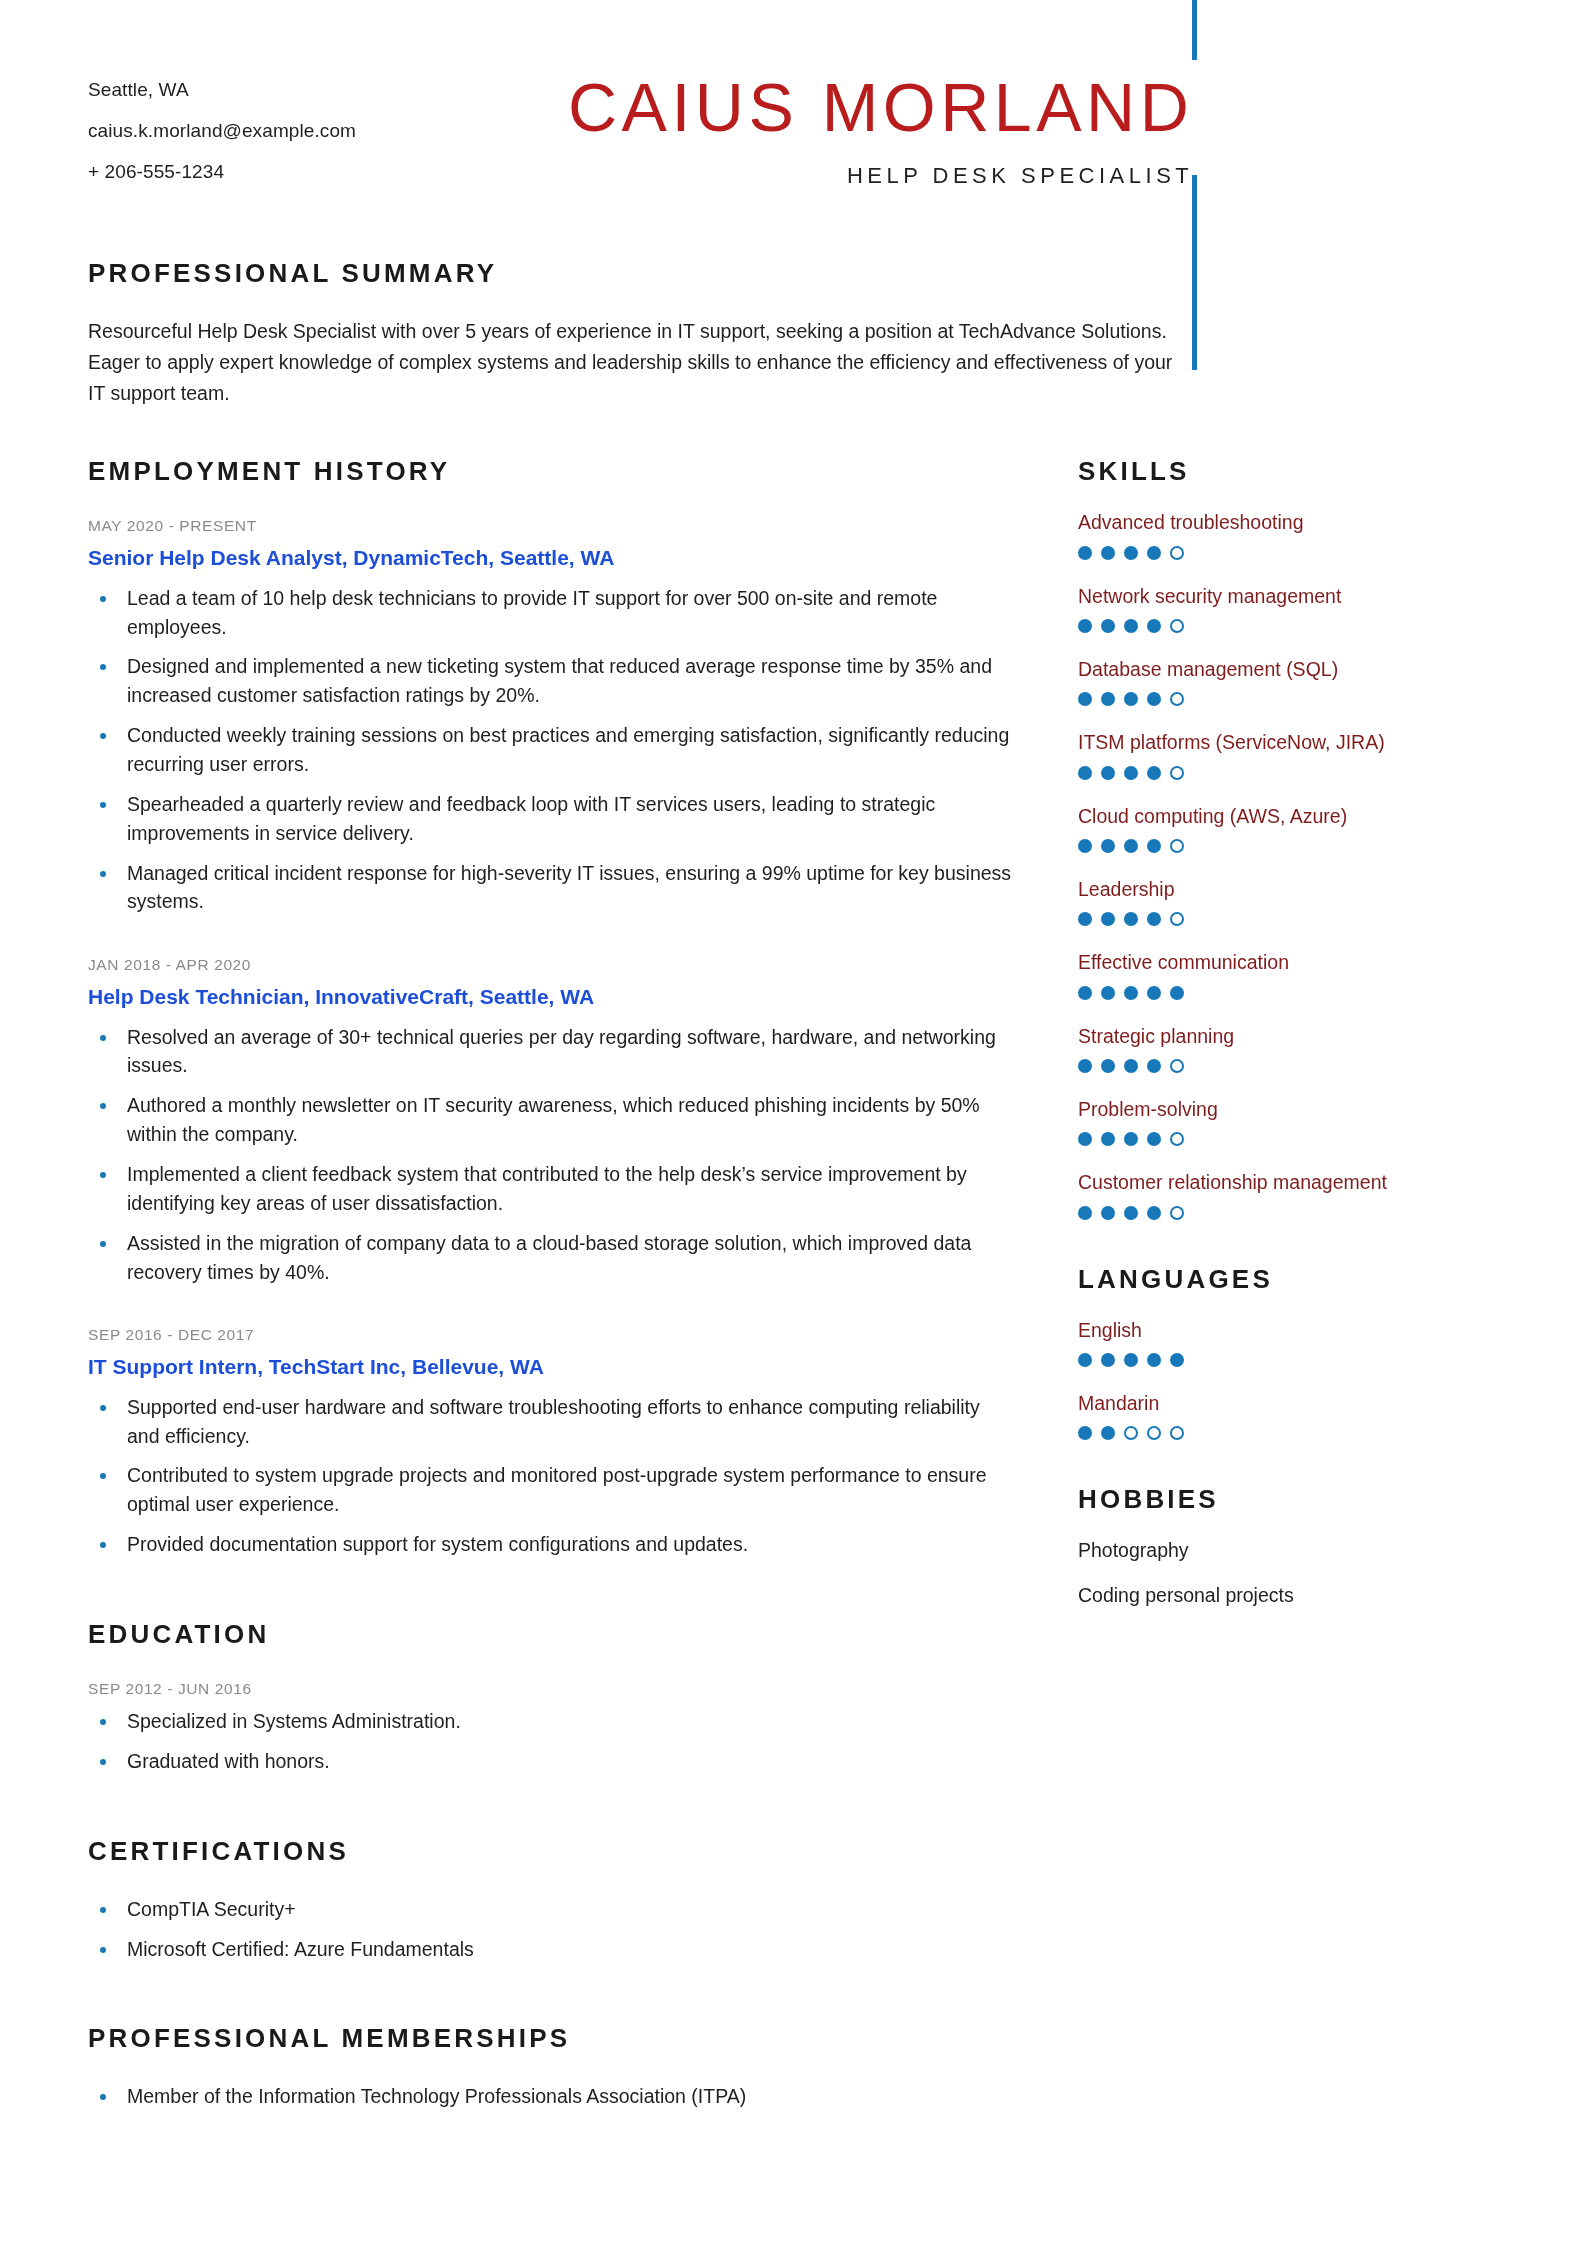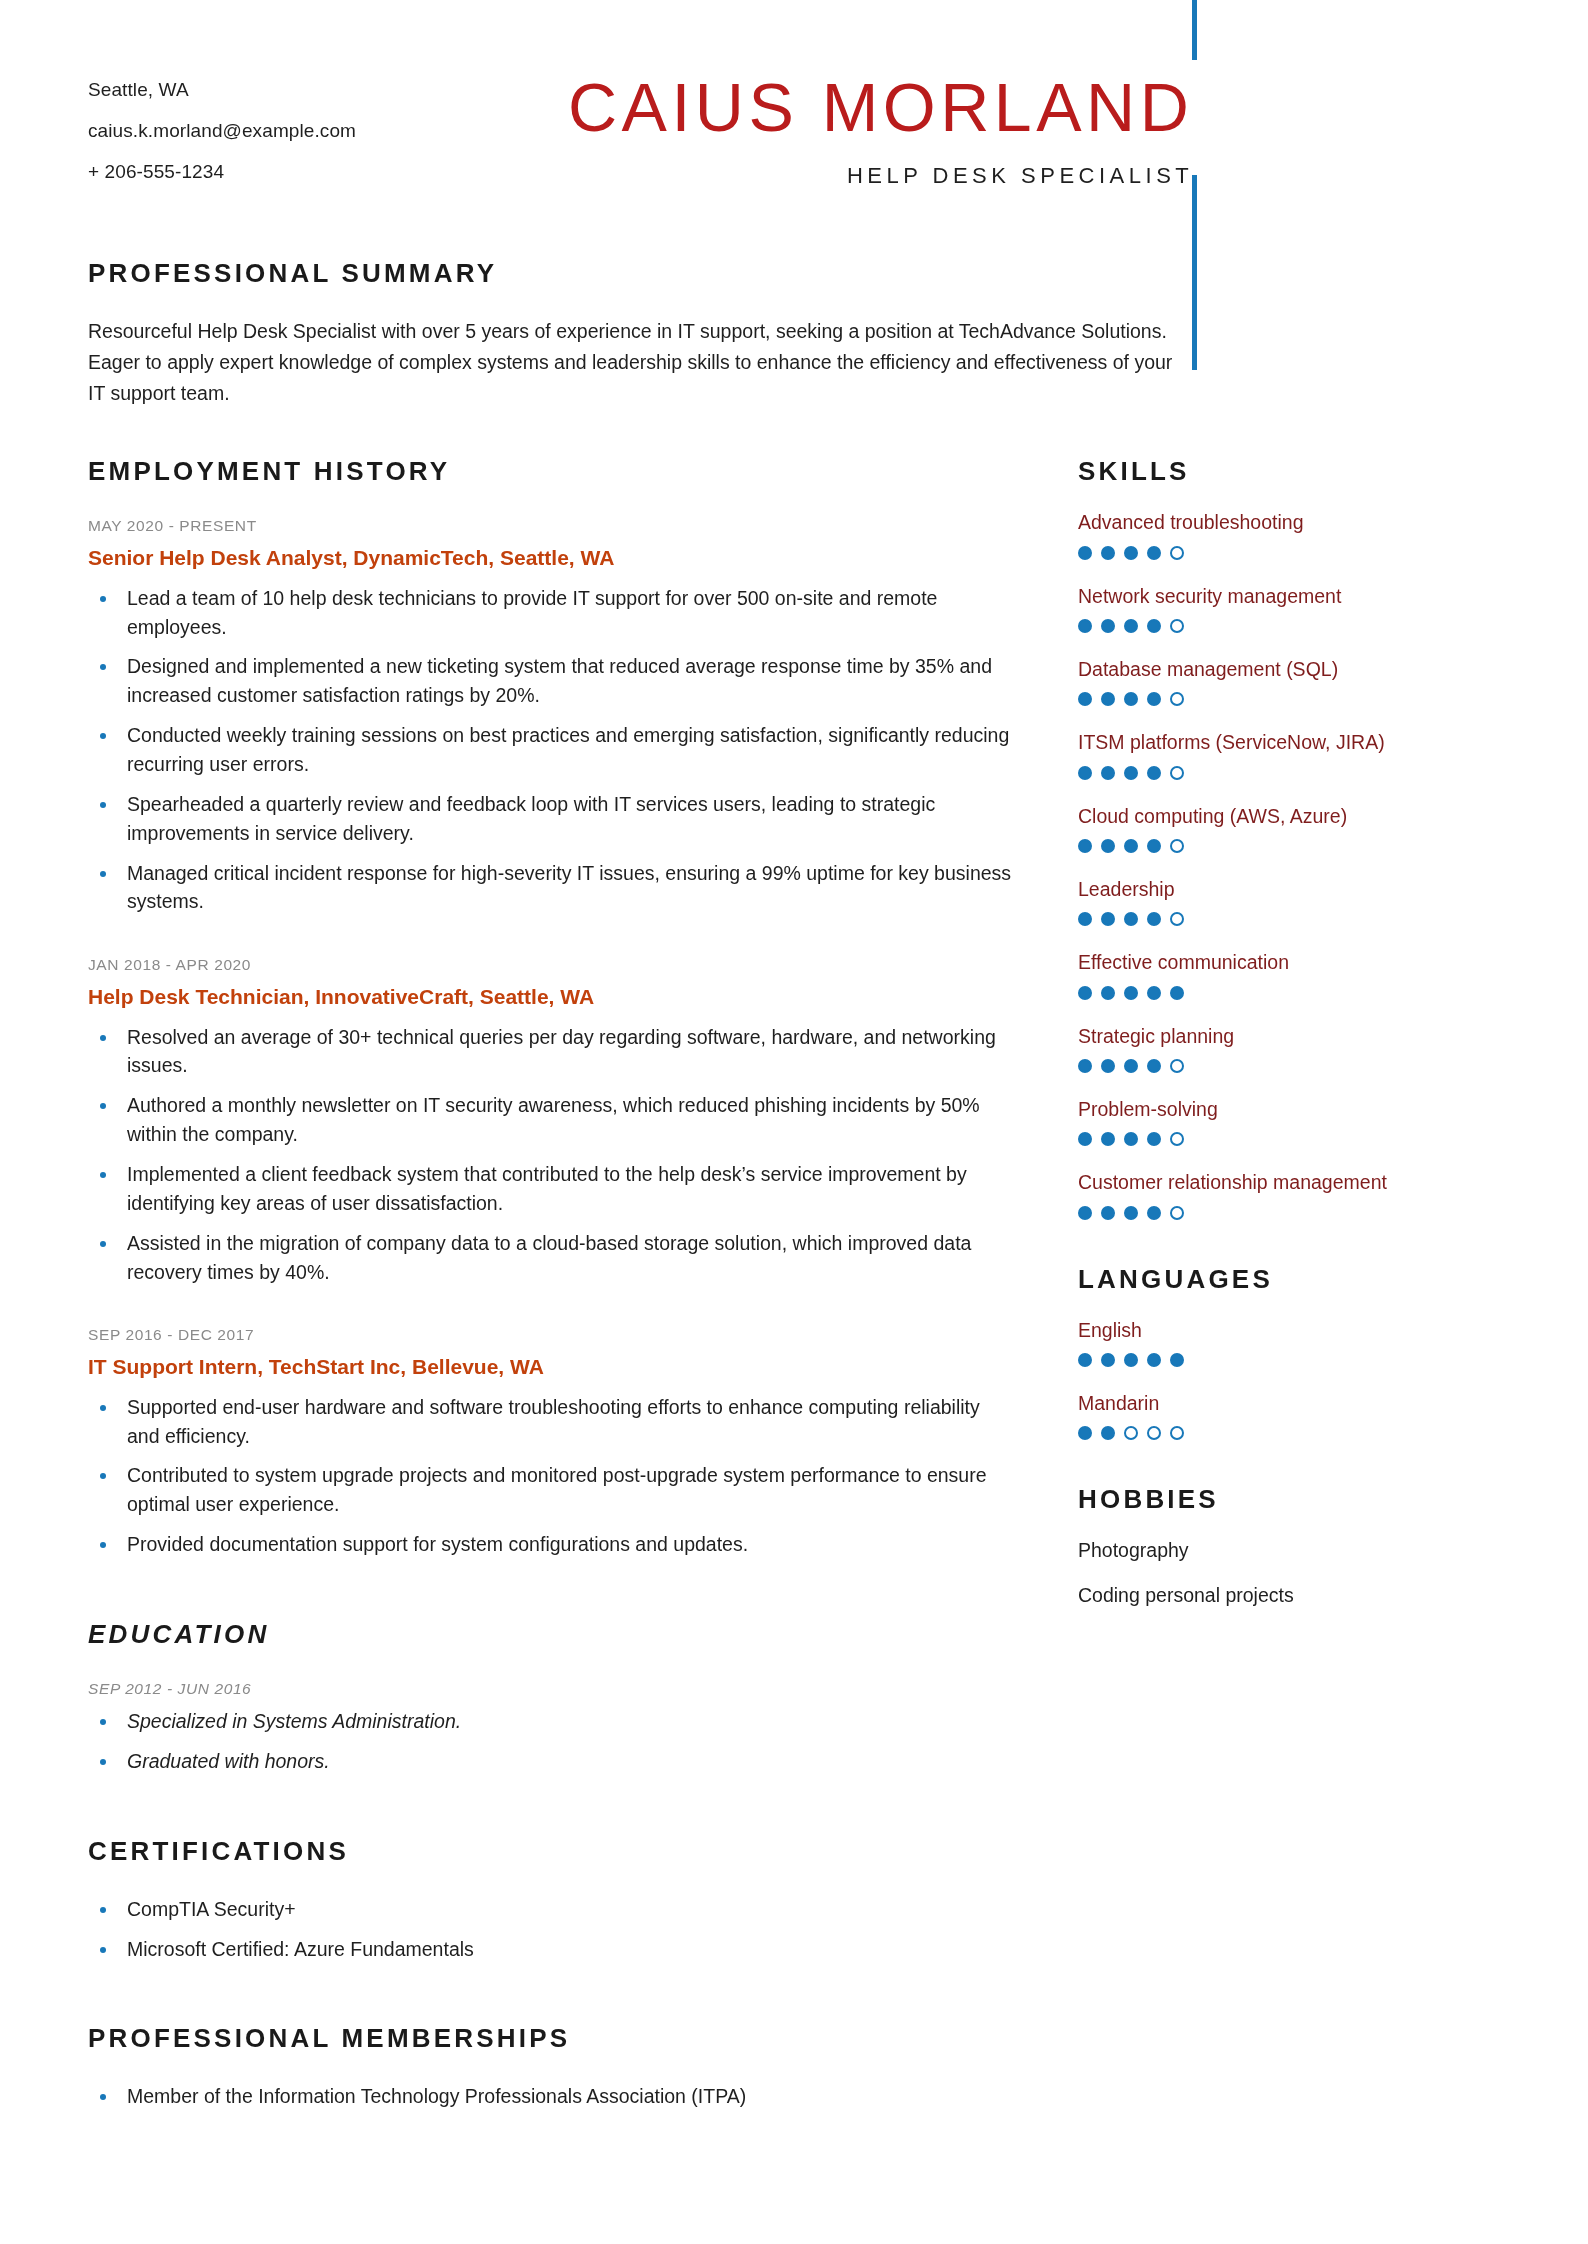--- a/index.html
+++ b/index.html
@@ -116,21 +116,21 @@
   .entry-date {
     font-size: 15.5px;
     letter-spacing: 0.6px;
     color: #8a8a8a;
     text-transform: uppercase;
     margin-bottom: 9px;
   }
   .entry-heading {
     font-size: 21px;
     font-weight: 700;
-    color: #c2410c;
+    color: #1d4ed8;
     line-height: 1.3;
     margin-bottom: 12px;
   }
 
   ul.bullets { list-style: none; margin: 0; padding: 0; }
   ul.bullets li {
     position: relative;
     padding-left: 39px;
     font-size: 19.5px;
     line-height: 1.48;
@@ -238,21 +238,21 @@
             <ul class="bullets">
               <li>Supported end-user hardware and software troubleshooting efforts to enhance computing reliability and efficiency.</li>
               <li>Contributed to system upgrade projects and monitored post-upgrade system performance to ensure optimal user experience.</li>
               <li>Provided documentation support for system configurations and updates.</li>
             </ul>
           </div>
 
         </div>
       </div>
 
-      <div class="block" style="margin-top:60px;font-style:italic;">
+      <div class="block" style="margin-top:60px;">
         <div class="section-title">EDUCATION</div>
         <div class="entry">
           <div class="entry-date">SEP 2012 - JUN 2016</div>
           <ul class="bullets">
             <li>Specialized in Systems Administration.</li>
             <li>Graduated with honors.</li>
           </ul>
         </div>
       </div>
 

